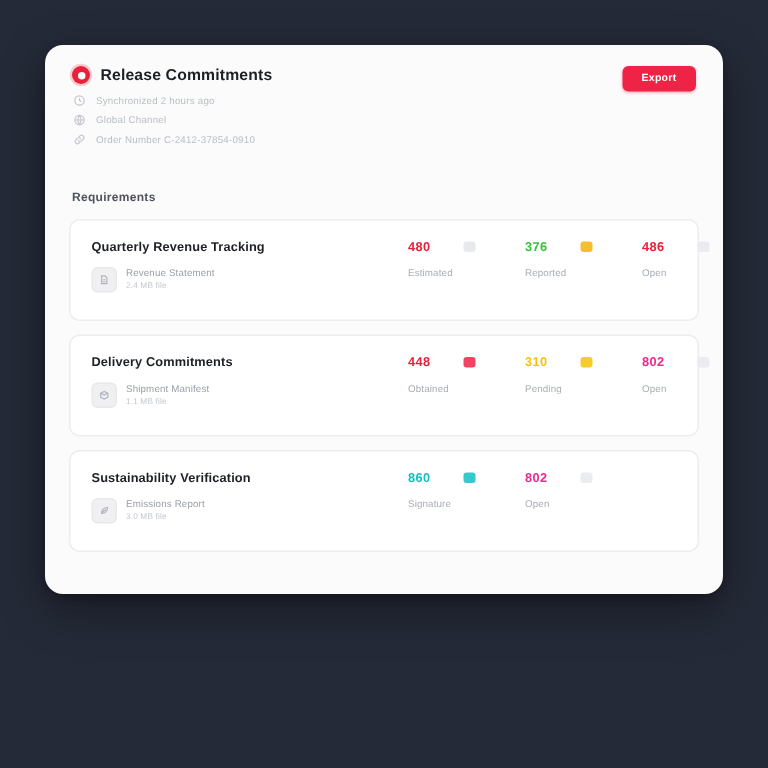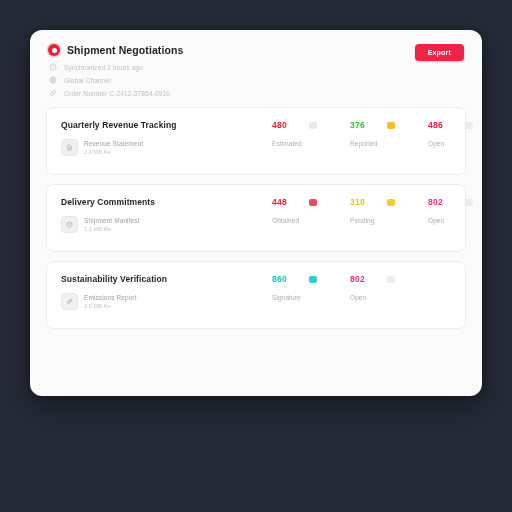--- a/index.html
+++ b/index.html
@@ -228,21 +228,21 @@
 <body>
 
 <div id="desktop" style="background: rgb(37, 42, 56);">
 
   <div id="panel" style="background: rgb(251, 251, 251);">
 
     <div class="panel-header">
 
       <div class="title-row">
         <span class="logo-badge"></span>
-        <span class="panel-title">Shipment Negotiations</span>
+        <span class="panel-title">Release Commitments</span>
       </div>
 
       <button class="header-action" style="background: rgb(238, 35, 70);">Export</button>
 
       <div class="meta-list">
 
         <div class="meta-row">
           <span class="meta-icon">
             <svg viewBox="0 0 16 16" fill="none" stroke="currentColor" stroke-width="1.6">
               <circle cx="8" cy="8" r="6.2"></circle>
@@ -268,20 +268,21 @@
               <path d="M6.6 9.4a3 3 0 0 0 4.3 0l2-2a3 3 0 0 0-4.3-4.3l-1 1"></path>
               <path d="M9.4 6.6a3 3 0 0 0-4.3 0l-2 2a3 3 0 0 0 4.3 4.3l1-1"></path>
             </svg>
           </span>
           <span class="meta-text">Order Number C-2412-37854-0910</span>
         </div>
 
       </div>
     </div>
 
+    <div class="section-heading">Requirements</div>
 
     <div class="card-list">
 
       <div class="card">
         <div class="card-main">
           <div class="card-title">Quarterly Revenue Tracking</div>
           <div class="sub-item">
             <span class="sub-avatar">
               <svg viewBox="0 0 16 16" fill="none" stroke="currentColor" stroke-width="1.8">
                 <path d="M4 2h5l3 3v9H4z"></path>

